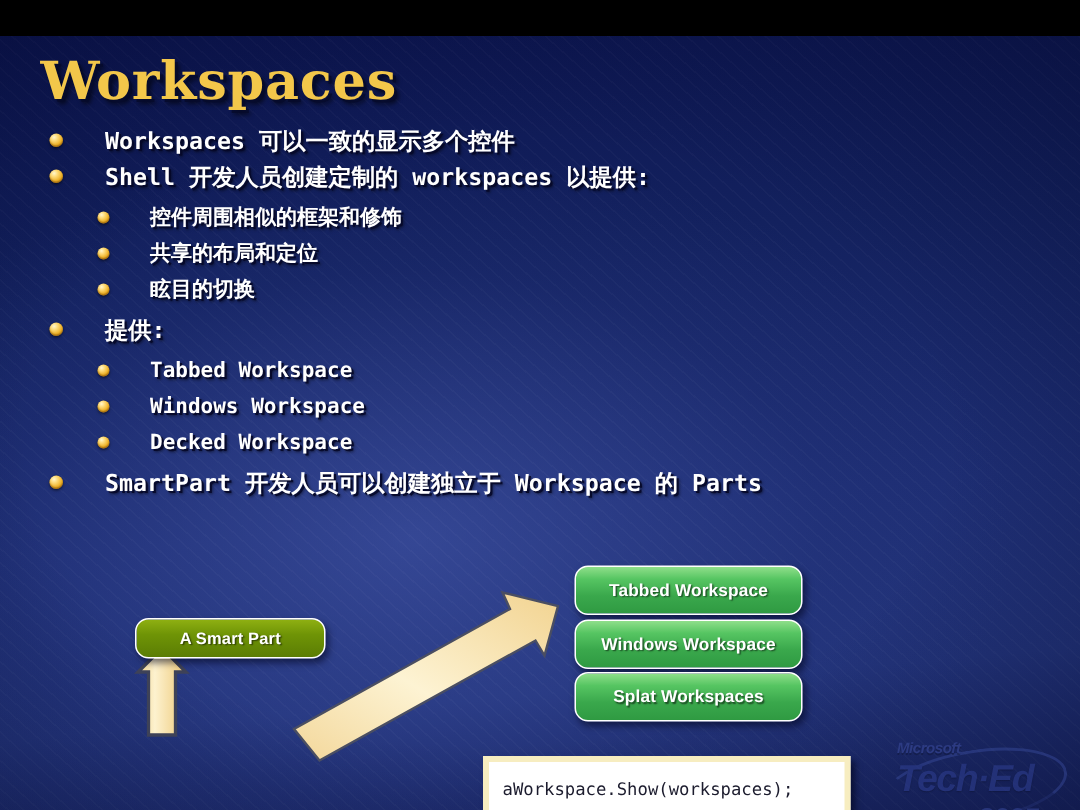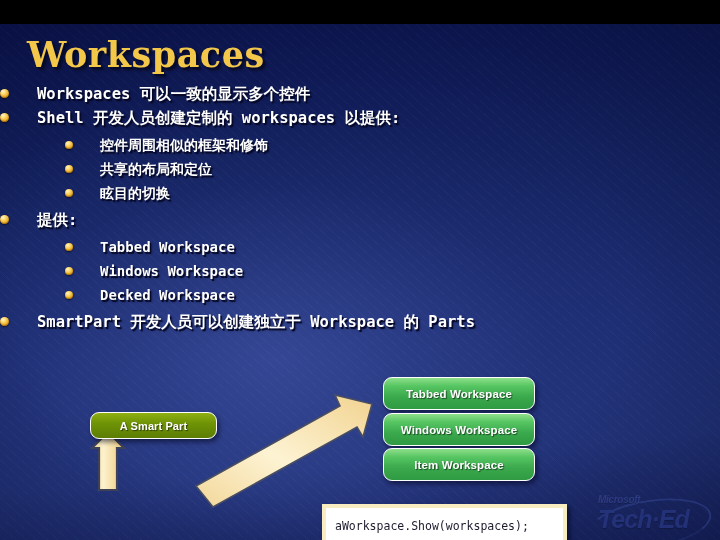--- a/index.html
+++ b/index.html
@@ -74,21 +74,21 @@
   
   .dot {
     flex: 0 0 auto;
     border-radius: 50%;
     background:
       radial-gradient(circle at 34% 28%, #fff6cf 0%, #ffe084 22%, #f0b52c 58%, #bc7d0b 90%, #8a5a05 100%);
     box-shadow: 0 1px 2px rgba(0,0,0,0.55), inset 0 -1px 1px rgba(120,70,0,0.5);
   }
 
   
-  .lvl1 { height: 24px; }
+  .lvl1 { height: 24px; padding-left: 33px; }
   .lvl1 .dot { width: 9px; height: 9px; margin-top: 7px; }
   .lvl1 .txt { font-size: 15.5px; line-height: 24px; margin-left: 28px; }
 
   
   .lvl2 { height: 24px; padding-left: 65px; }
   .lvl2 .dot { width: 8px; height: 8px; margin-top: 8px; }
   .lvl2 .txt { font-size: 14px; line-height: 24px; margin-left: 27px; }
 
   .gap { height: 3px; }
 
@@ -293,21 +293,21 @@
   <div class="gbox olive" id="box-smartpart">
     <span>A Smart Part</span>
   </div>
   <div class="gbox green" id="box-tabbed">
     <span>Tabbed Workspace</span>
   </div>
   <div class="gbox green" id="box-windows">
     <span>Windows Workspace</span>
   </div>
   <div class="gbox green" id="box-splat">
-    <span>Item Workspace</span>
+    <span>Splat Workspaces</span>
   </div>
 
   <div id="code-box">
     <span class="code-text">aWorkspace.Show(workspaces);</span>
   </div>
 
   <div id="teched">
     <div class="swoosh"></div>
     <div class="ms">Microsoft</div>
     <div class="te">Tech·Ed</div>

